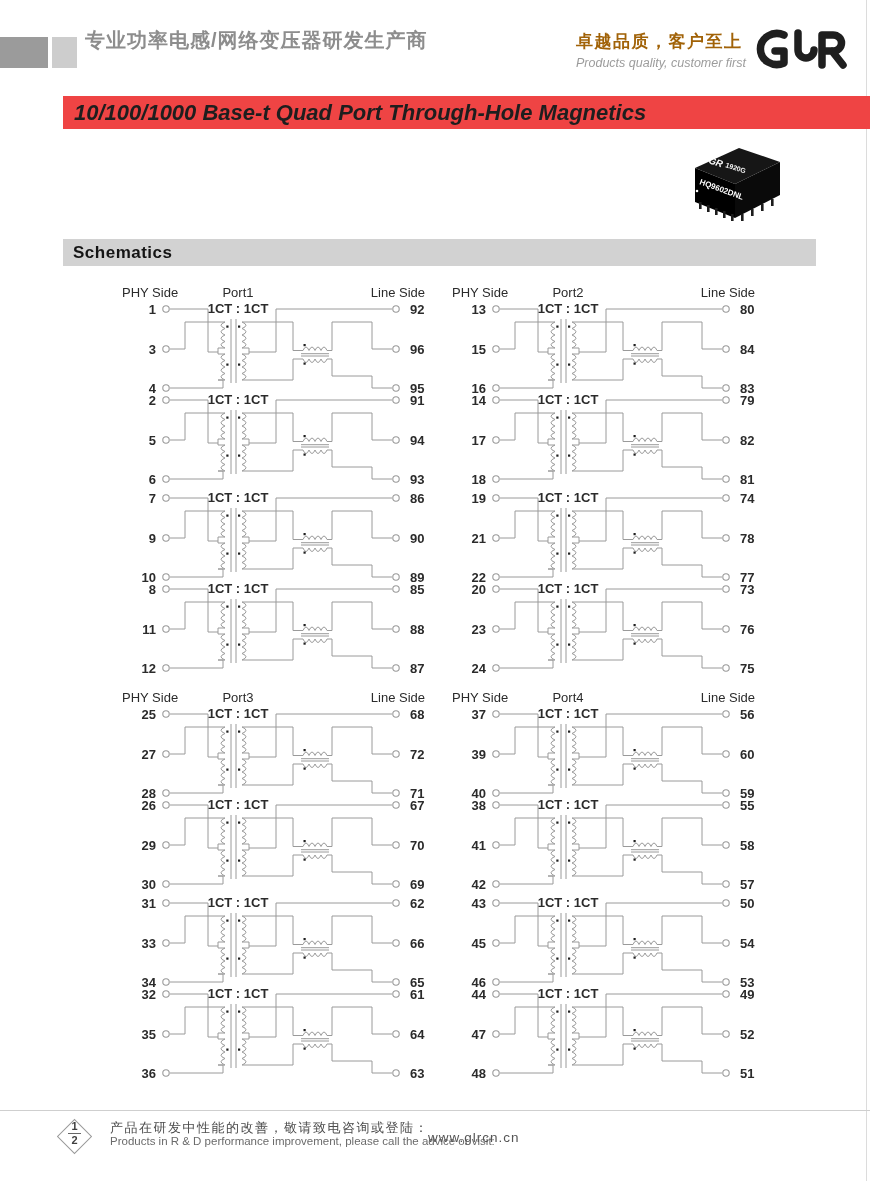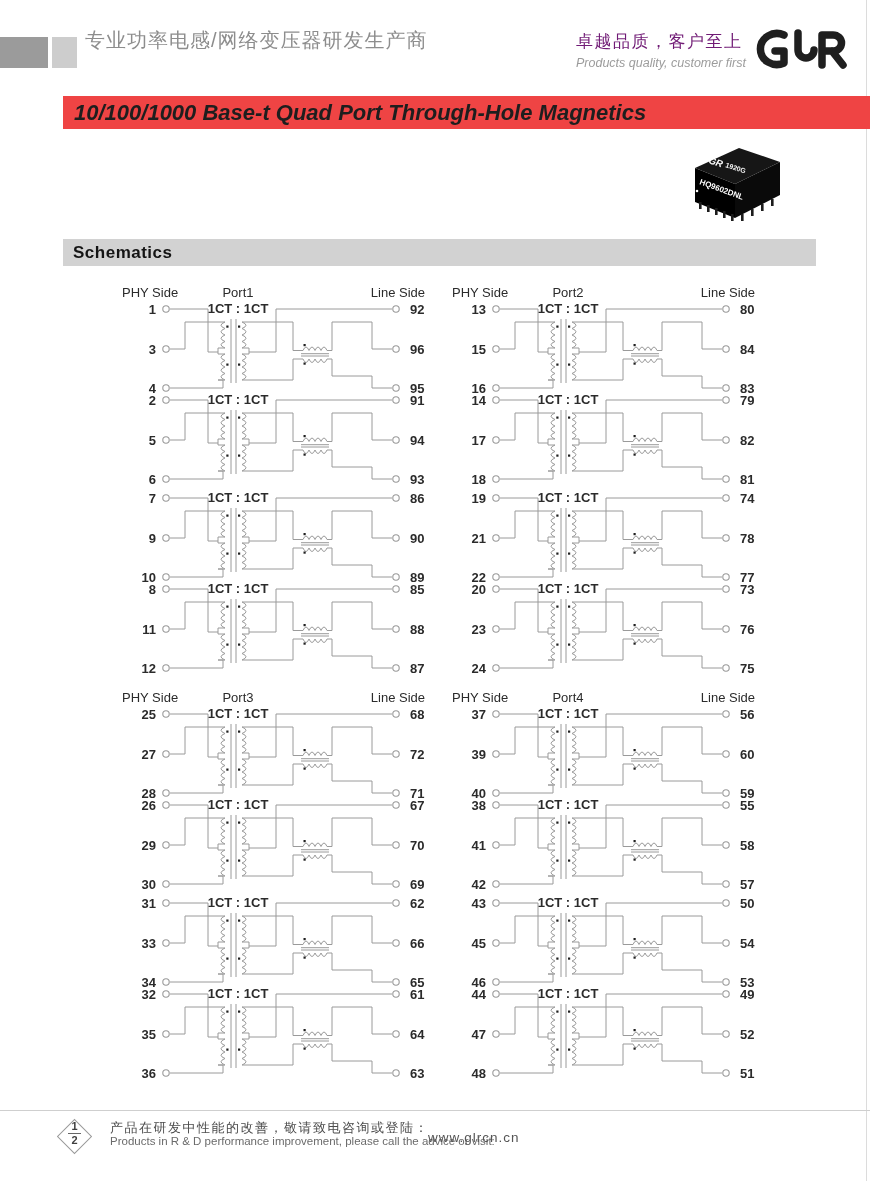--- a/index.html
+++ b/index.html
@@ -4,23 +4,23 @@
 <style>
   html,body{margin:0;padding:0;background:#fff;}
   .page{position:relative;width:870px;height:1181px;background:#ffffff;
         font-family:"Liberation Sans",sans-serif;overflow:hidden;}
   .abs{position:absolute;}
   .right-edge{left:866px;top:0;width:1px;height:1181px;background:#dcdcdc;}
 
   
   .sq-dark{left:0;top:37px;width:48px;height:31px;background:#9b9b9b;}
   .sq-light{left:52px;top:37px;width:25px;height:31px;background:#cdcdcd;}
-  .cn-title{left:85px;top:27px;font-size:20px;font-weight:normal;color:#8d8d8d;letter-spacing:1px;white-space:nowrap;}
+  .cn-title{left:85px;top:27px;font-size:20px;font-weight:bold;color:#8d8d8d;letter-spacing:1px;white-space:nowrap;}
   .en-title{left:86px;top:57px;font-size:12.5px;font-style:italic;color:#9c9c9c;white-space:nowrap;}
-  .cn-slogan{left:576px;top:30px;font-size:17px;font-weight:normal;color:#701a75;letter-spacing:1.5px;white-space:nowrap;}
+  .cn-slogan{left:576px;top:30px;font-size:17px;font-weight:bold;color:#a16207;letter-spacing:1.5px;white-space:nowrap;}
   .en-slogan{left:576px;top:56px;font-size:12.5px;font-style:italic;color:#9c9c9c;white-space:nowrap;}
   .logo{left:744px;top:24px;}
 
   
   .title-bar{left:63px;top:96px;width:868px;height:33px;background:#ef4444;}
   .title-text{padding-left:11px;line-height:33px;font-size:22px;font-weight:bold;font-style:italic;color:#1e1e1e;white-space:nowrap;}
   .section-bar{left:63px;top:239px;width:753px;height:27px;background:#d2d2d2;}
   .section-text{padding-left:10px;line-height:27px;font-size:17px;font-weight:bold;color:#141414;letter-spacing:.5px;}
 
   .product{left:683px;top:138px;width:100px;height:92px;}

